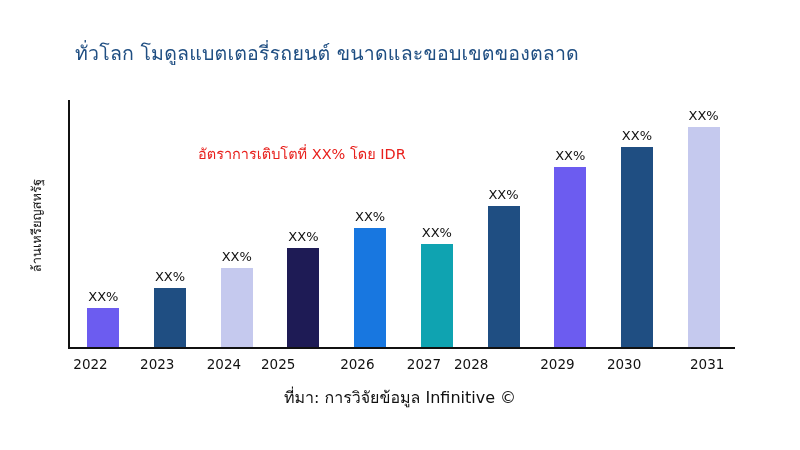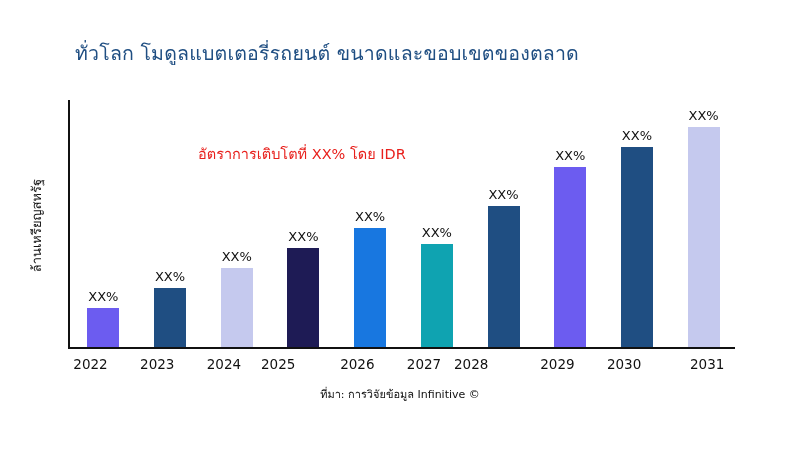--- a/index.html
+++ b/index.html
@@ -117,21 +117,21 @@
     white-space: nowrap;
   }
 
   
   #source-note {
     position: absolute;
     left: 0;
     right: 0;
     top: 385px;
     text-align: center;
-    font-size: 11px;
+    font-size: 16px;
     color: #111111;
   }
 </style>
 </head>
 <body>
 
 <div id="chart-root">
 
   <div id="chart-title">ทั่วโลก โมดูลแบตเตอรี่รถยนต์ ขนาดและขอบเขตของตลาด</div>
 

